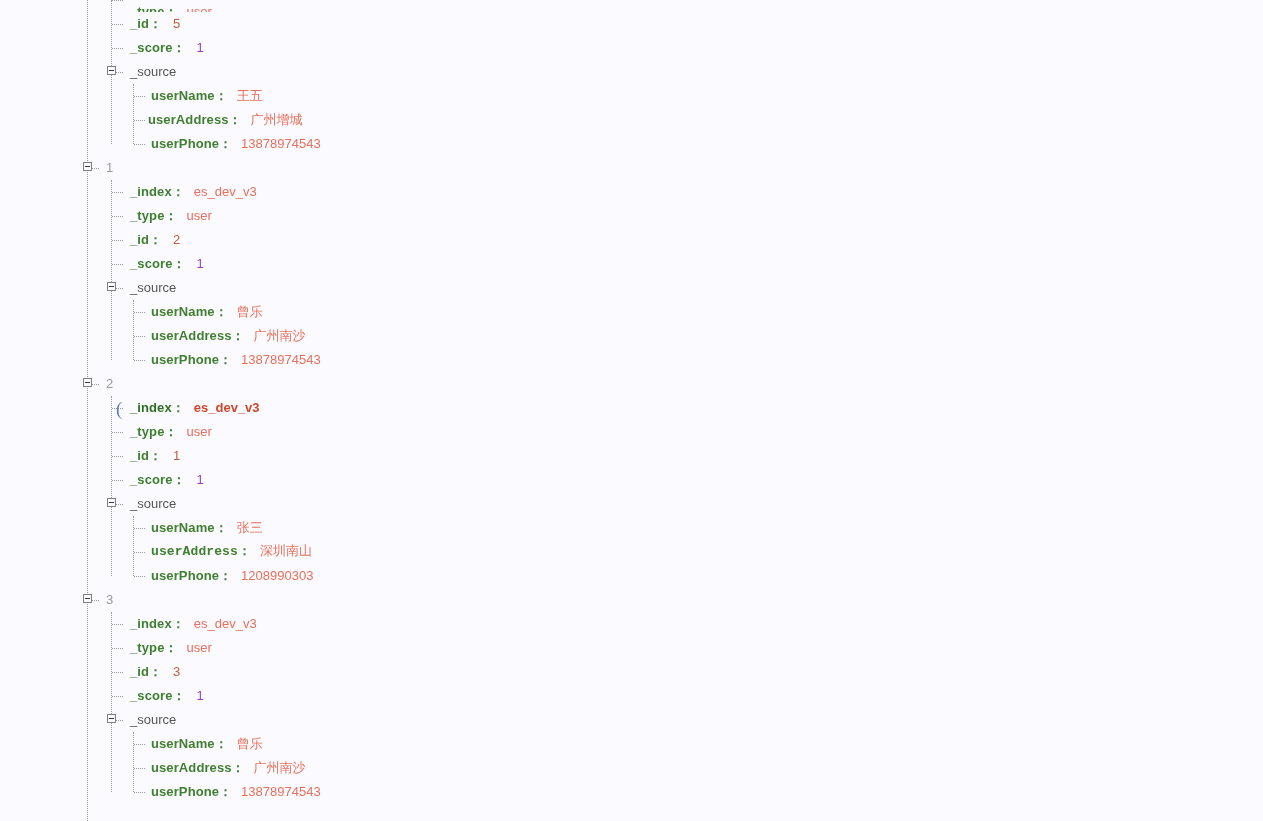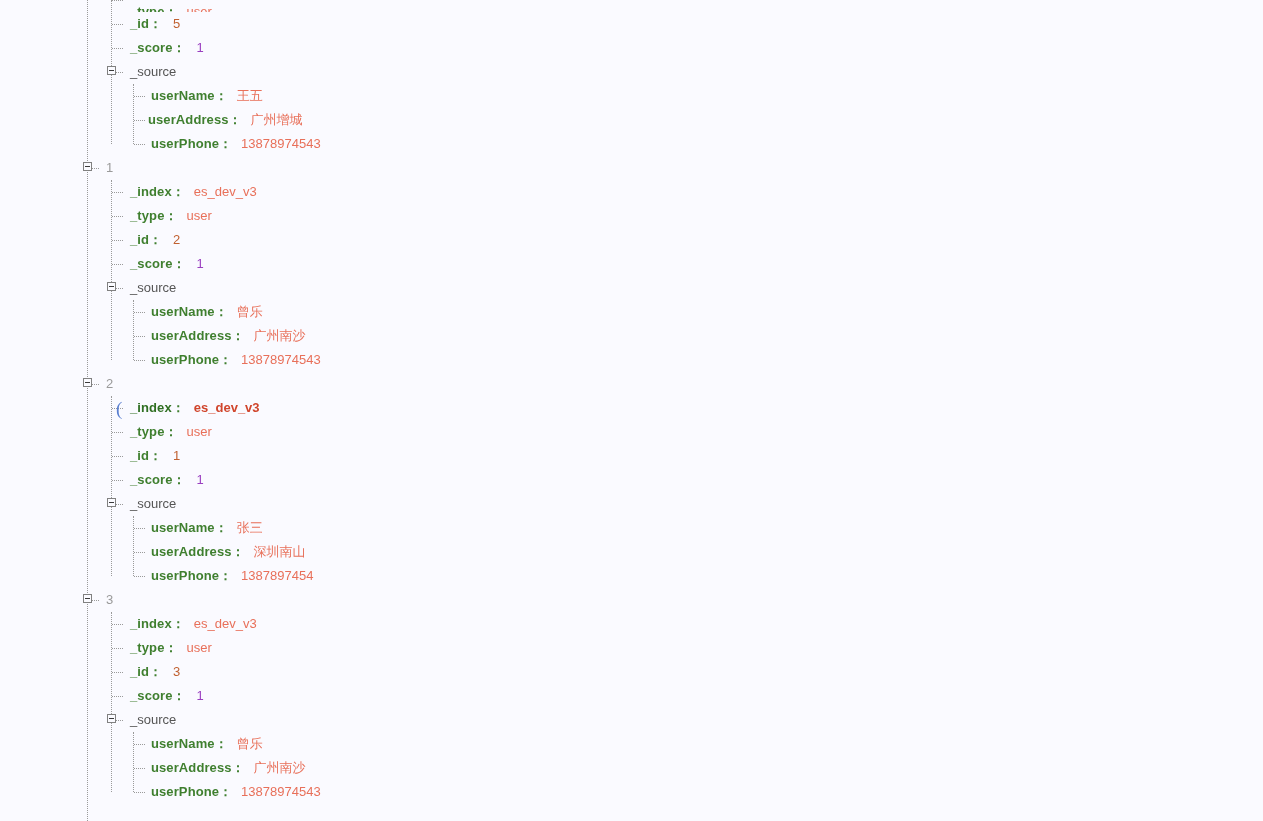--- a/index.html
+++ b/index.html
@@ -189,27 +189,27 @@
     </div>
     <div class="row" style="position: absolute; left: 0px; top: 492px; width: 1263px;">
       <div class="elbow" style="left: 112px;"></div>
       <div class="toggle" style="left: 107px;"></div>
       <span class="cell" style="left: 130px;"><span class="obj-label">_source</span></span>
     </div>
     <div class="row" style="position: absolute; left: 0px; top: 516px; width: 1263px;">
       <div class="elbow" style="left: 134px;"></div>
       <span class="cell" style="left: 151px;"><span class="lbl-key">userName</span><span class="colon">：</span><span class="v-string">张三</span></span>
     </div>
-    <div class="row" style="position: absolute; left: 0px; top: 540px; width: 1263px;">
+    <div class="row" style="position: absolute; left: 0px; top: 540px; width: 1263px; font-family: Liberation Mono, monospace;">
       <div class="elbow" style="left: 134px;"></div>
       <span class="cell" style="left: 151px;"><span class="lbl-key">userAddress</span><span class="colon">：</span><span class="v-string">深圳南山</span></span>
     </div>
     <div class="row" style="position: absolute; left: 0px; top: 564px; width: 1263px;">
       <div class="elbow" style="left: 134px;"></div>
-      <span class="cell" style="left: 151px;"><span class="lbl-key">userPhone</span><span class="colon">：</span><span class="v-string">1387897454</span></span>
+      <span class="cell" style="left: 151px;"><span class="lbl-key">userPhone</span><span class="colon">：</span><span class="v-string">1208990303</span></span>
     </div>
     <div class="row" style="position: absolute; left: 0px; top: 588px; width: 1263px;">
       <div class="elbow" style="left: 88px;"></div>
       <div class="toggle" style="left: 83px;"></div>
       <span class="cell" style="left: 106px;"><span class="node-label">3</span></span>
     </div>
     <div class="row" style="position: absolute; left: 0px; top: 612px; width: 1263px;">
       <div class="elbow" style="left: 112px;"></div>
       <span class="cell" style="left: 130px;"><span class="lbl-key">_index</span><span class="colon">：</span><span class="v-string">es_dev_v3</span></span>
     </div>

